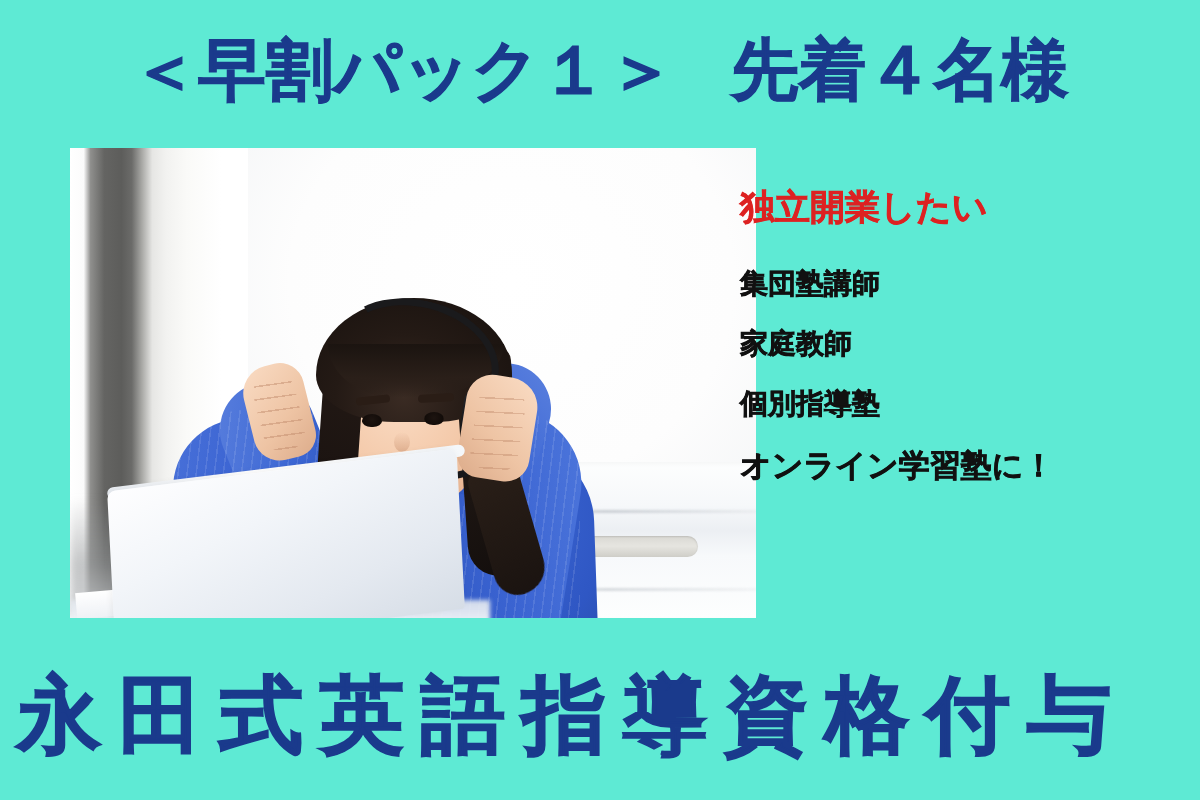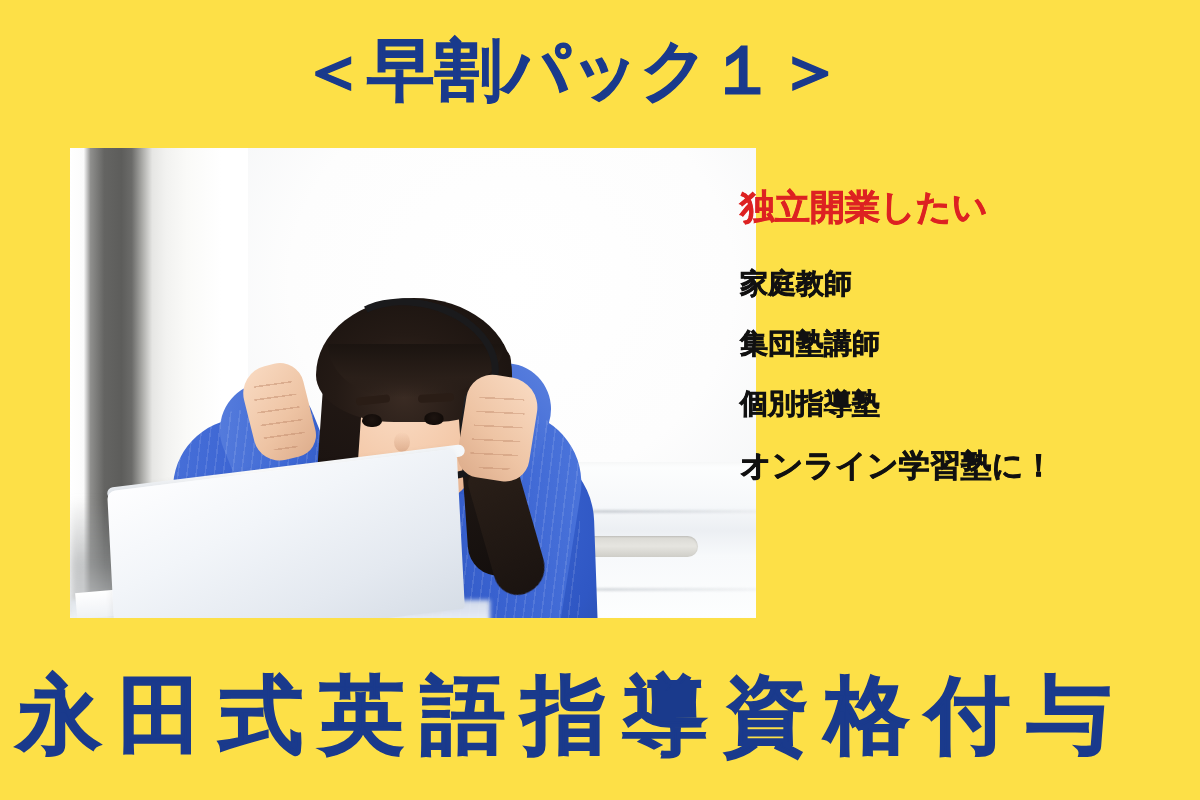--- a/index.html
+++ b/index.html
@@ -10,21 +10,21 @@
     height: 800px;
     background: #ffffff;
     font-family: "DejaVu Sans", "Liberation Sans", sans-serif;
     overflow: hidden;
   }
 
   #poster {
     position: relative;
     width: 1200px;
     height: 800px;
-    background: #fde047;
+    background: #5eead4;
   }
 
   
   .header-row {
     position: absolute;
     left: 0;
     top: 22px;
     width: 1200px;
     height: 96px;
     display: flex;
@@ -431,20 +431,21 @@
   }
 </style>
 </head>
 <body>
 
 <div id="poster">
 
   <div class="header-row">
     <span class="header-seg">＜早割パック１＞</span>
     <span class="header-gap"></span>
+    <span class="header-seg">先着４名様</span>
   </div>
 
   <div class="photo">
     <div class="ph-window"></div>
     <div class="ph-glow"></div>
     <div class="ph-sill"></div>
 
     <div class="ph-chair"></div>
     <div class="ph-chair-seam"></div>
     <div class="ph-chair-slot"></div>
@@ -484,22 +485,22 @@
     <div class="ph-desk"></div>
     <div class="ph-paper"></div>
     <div class="ph-laptop-edge"></div>
     <div class="ph-laptop"></div>
   </div>
 
   <div class="side">
     <div class="side-head-line">独立開業したい</div>
 
     <div class="side-list">
+      <div class="side-list-item">集団塾講師</div>
       <div class="side-list-item">家庭教師</div>
-      <div class="side-list-item">集団塾講師</div>
       <div class="side-list-item">個別指導塾</div>
       <div class="side-list-item emph">オンライン学習塾に！</div>
     </div>
   </div>
 
   <div class="banner">
     <span class="banner-text">永田式英語指導資格付与</span>
   </div>
 
 </div>

